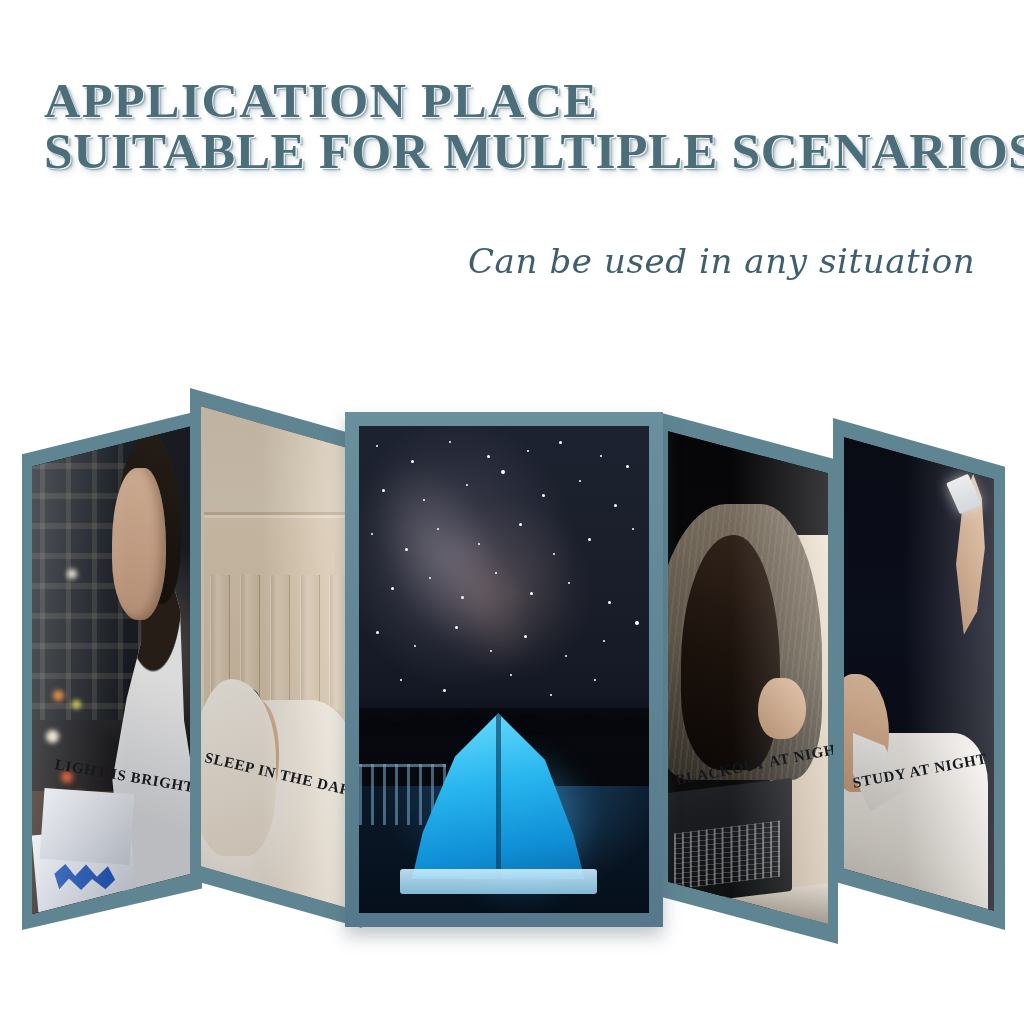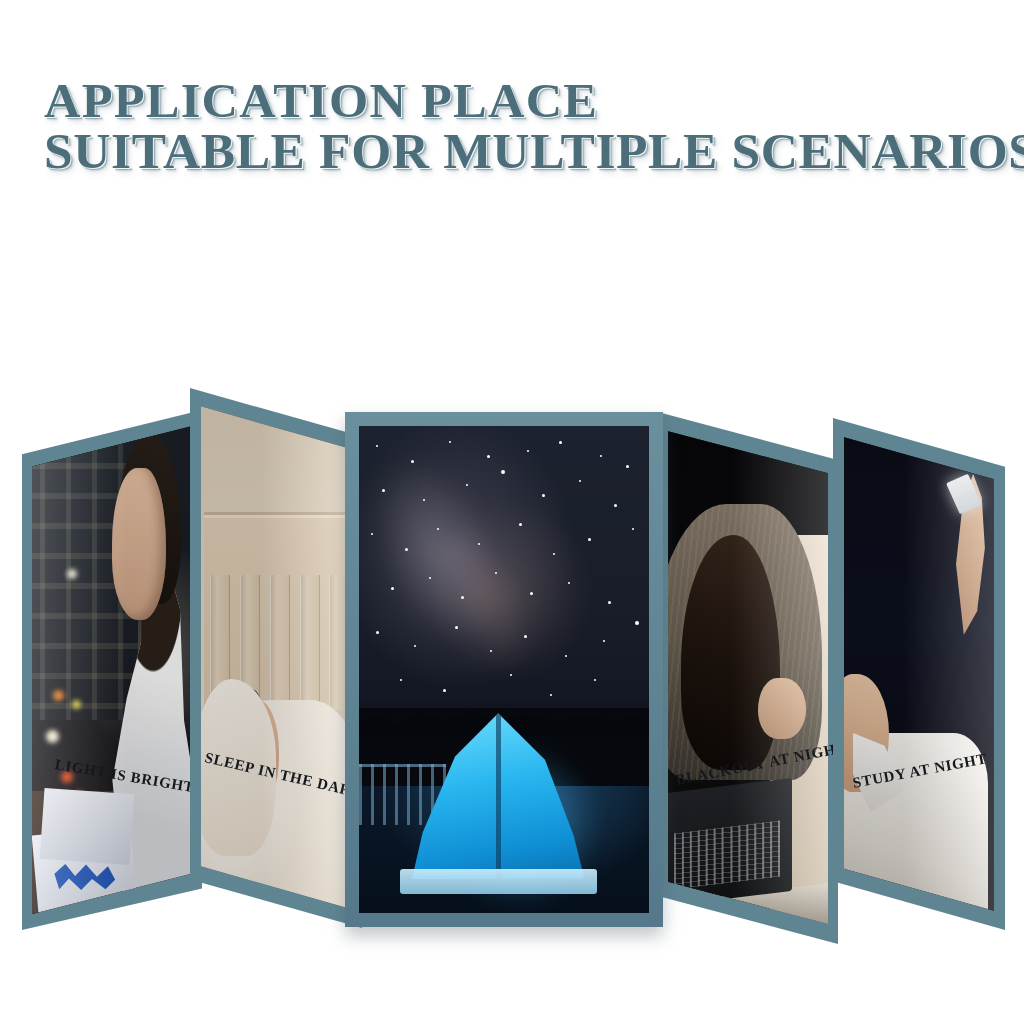--- a/index.html
+++ b/index.html
@@ -227,20 +227,21 @@
 <body>
 
 <div class="stage">
 
   <div class="headline">
     <span class="l1">APPLICATION PLACE</span>
     <span class="l2">SUITABLE FOR MULTIPLE SCENARIOS</span>
   </div>
 
   <div class="script">
+    <span class="s2">Can be used in any situation</span>
   </div>
 
   <div class="fan">
 
     <div class="panel" style="left:22px;top:50px;width:180px;height:520px;
                 clip-path:polygon(0% 8.5%, 100% 0%, 100% 92%, 0% 100%);">
       <div class="frame"></div>
       <div class="photo" style="left:10px;top:8px;width:160px;height:504px;
                   clip-path:polygon(0% 9.6%, 100% 1.6%, 100% 90.4%, 0% 98.4%);">
         <div class="scene sc-office">

